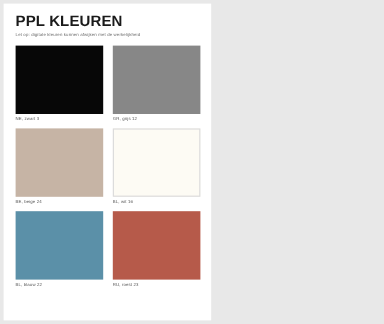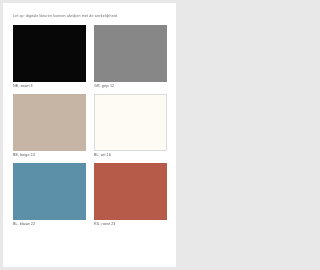--- a/index.html
+++ b/index.html
@@ -74,20 +74,21 @@
     margin-top: 1px;
     white-space: nowrap;
   }
 </style>
 </head>
 <body>
 
 <div id="page">
 
   <div id="header">
+    <h1 id="title">PPL KLEUREN</h1>
     <p id="subtitle">Let op: digitale kleuren kunnen afwijken met de werkelijkheid</p>
   </div>
 
   <div id="grid">
 
     <div class="swatch-cell">
       <span class="swatch-chip" style="background: rgb(7, 7, 7);"></span>
       <div class="swatch-label">NE, zwart 3</div>
     </div>
 

